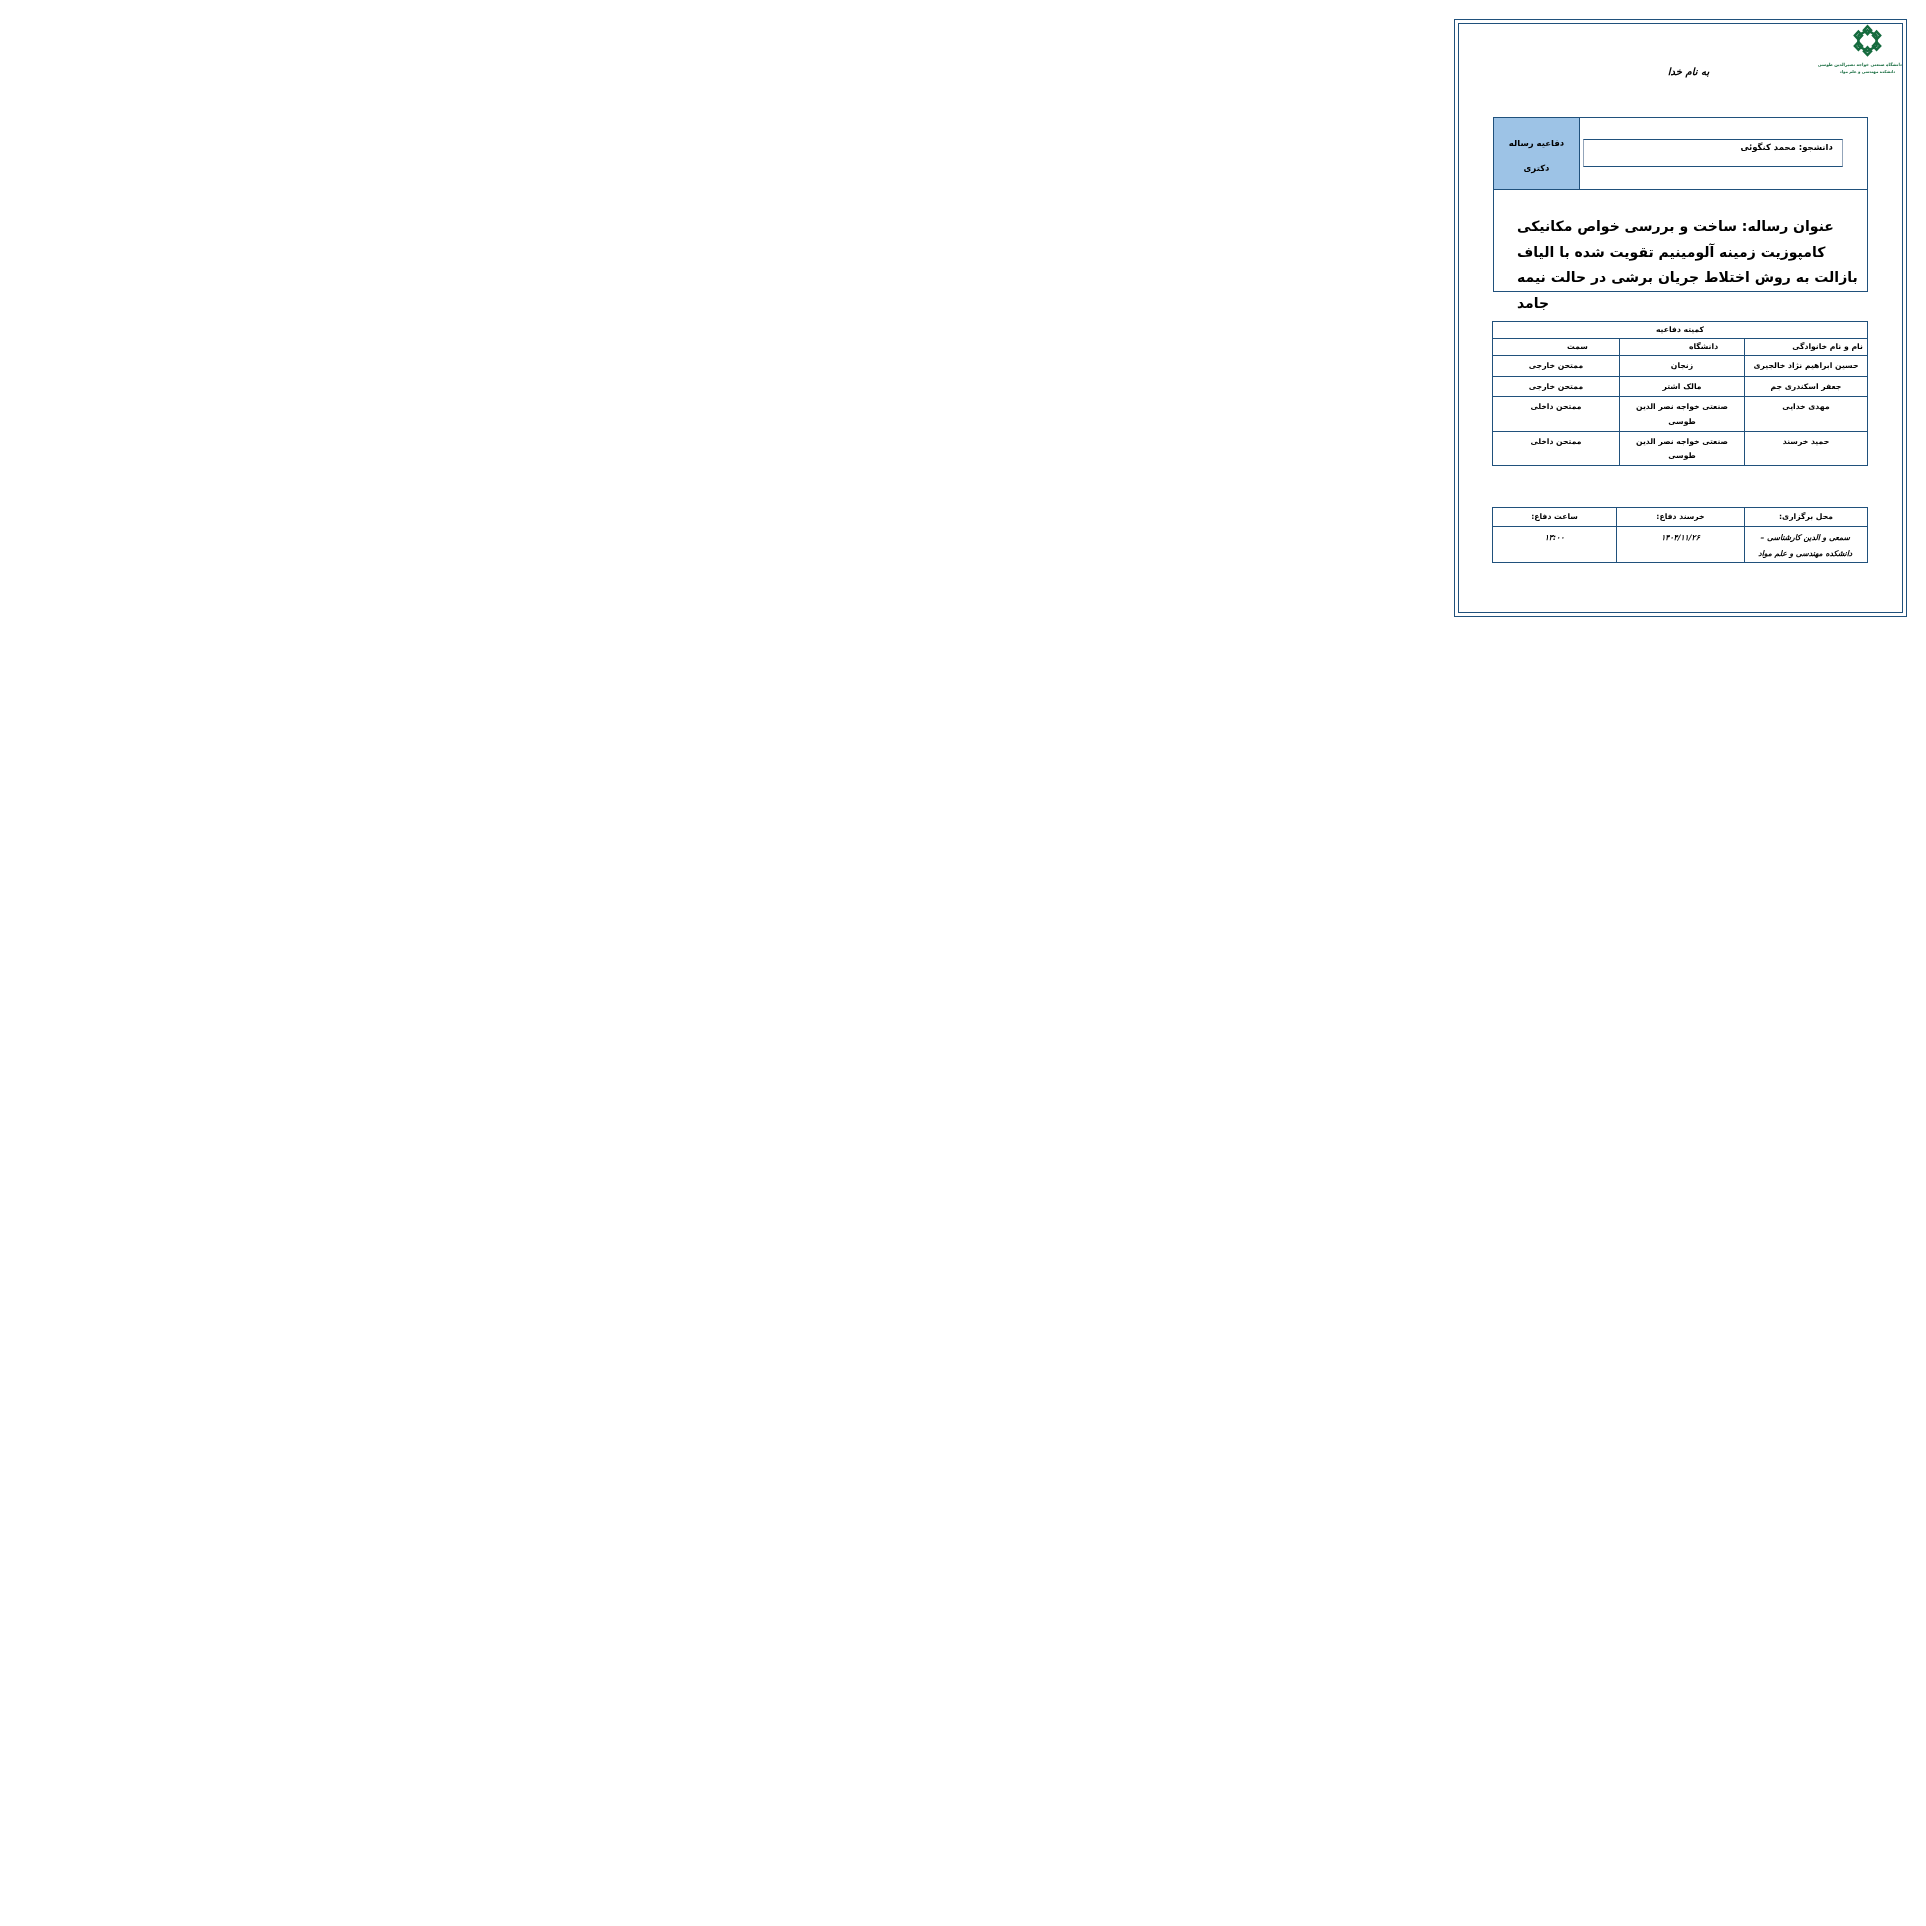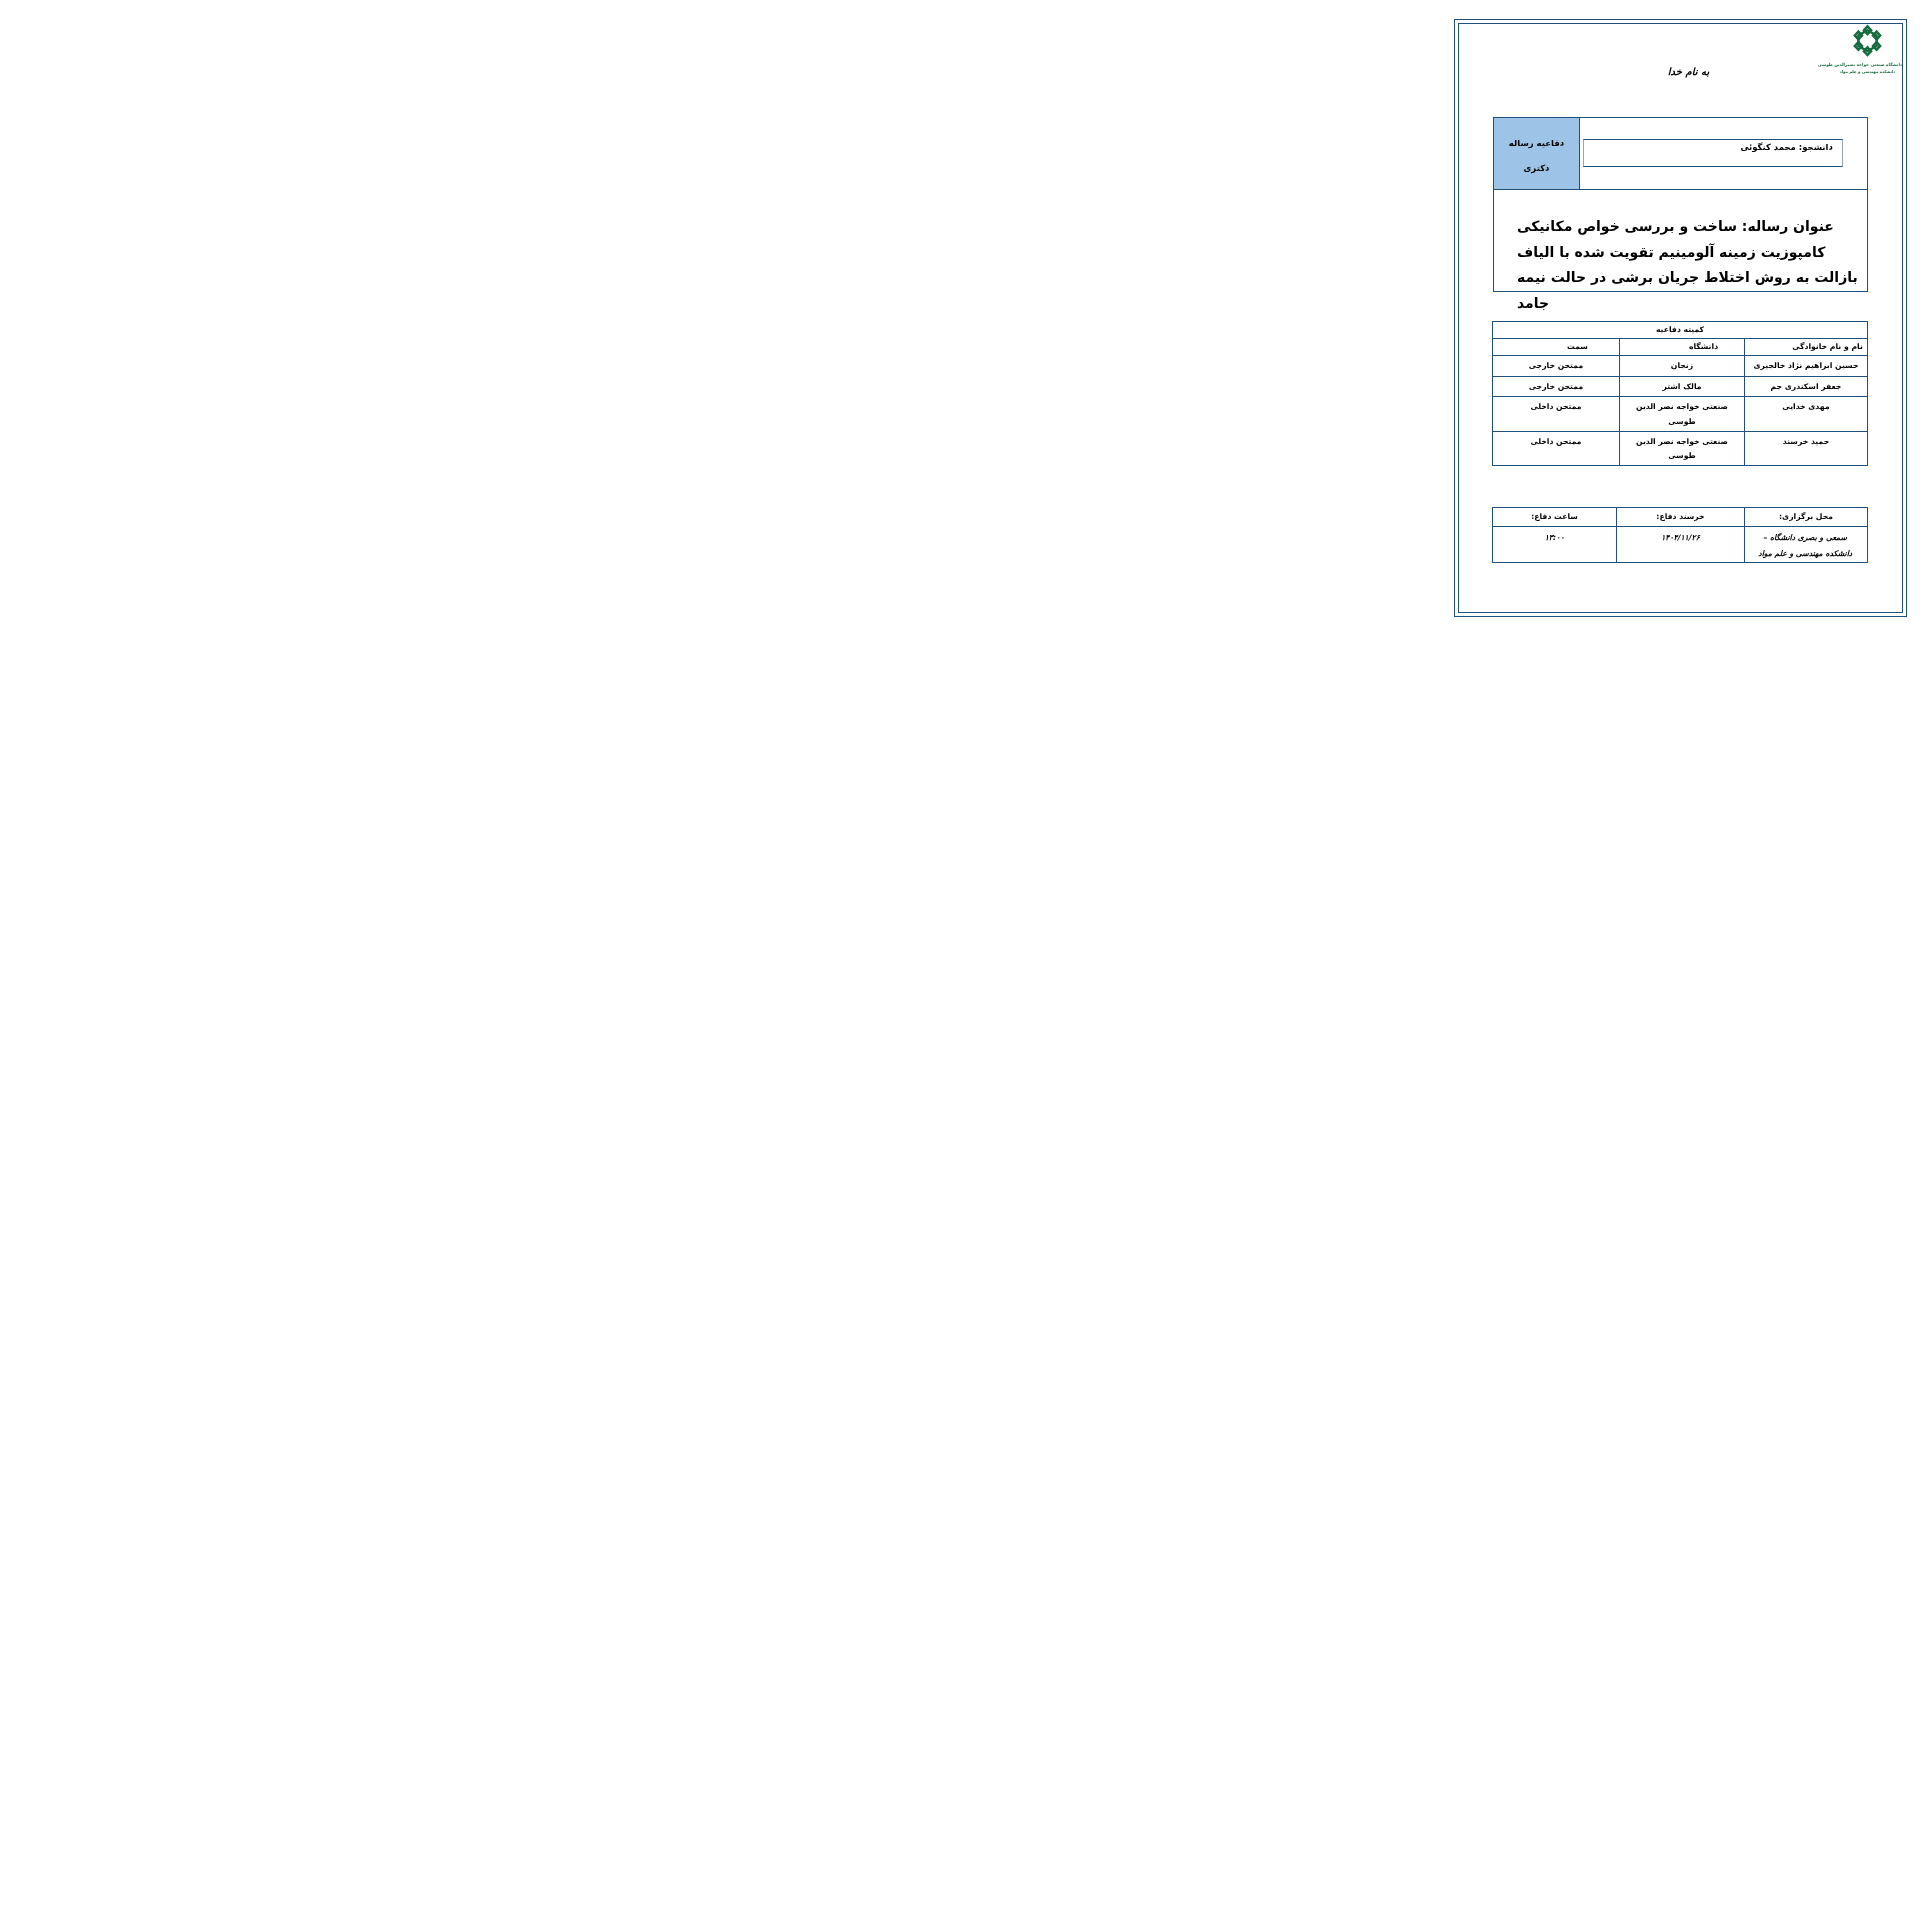--- a/index.html
+++ b/index.html
@@ -177,21 +177,21 @@
         <col style="width:124px">
       </colgroup>
     <tbody>
         <tr class="s-head">
       <td>محل برگزاری:</td>
       <td>خرسند دفاع:</td>
       <td>ساعت دفاع:</td>
     </tr>
     <tr class="s-row">
       <td class="loc-cell">
-        <div>سمعی و بصری دانشگاه –</div>
+        <div>سمعی و الدین کارشناسی –</div>
         <div>دانشکده مهندسی و علم مواد</div>
       </td>
       <td>۱۴۰۴/۱۱/۲۶</td>
       <td>۱۳:۰۰</td>
     </tr>
   </tbody>
     </table>
 
 </div>
 

